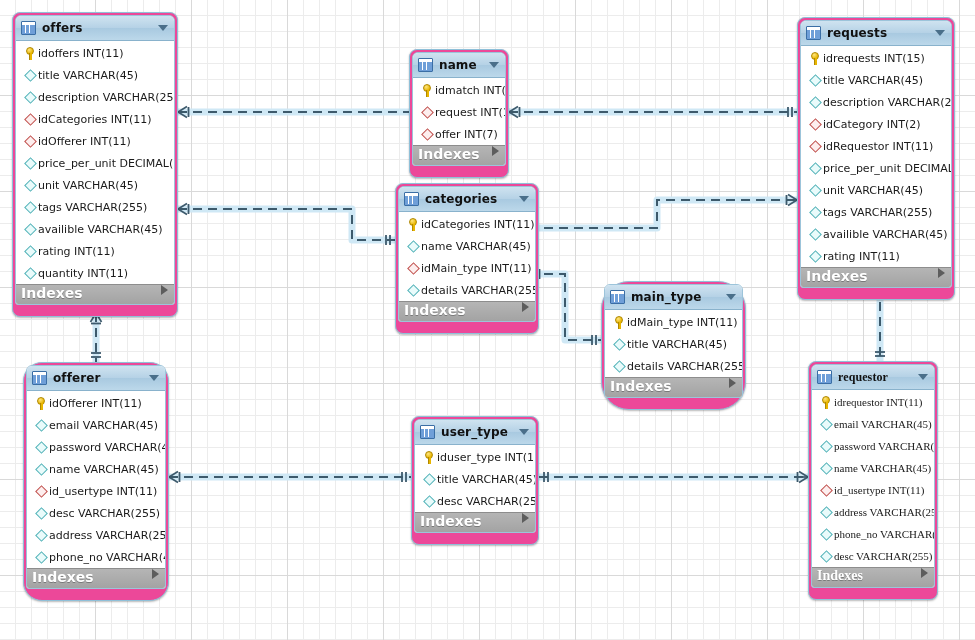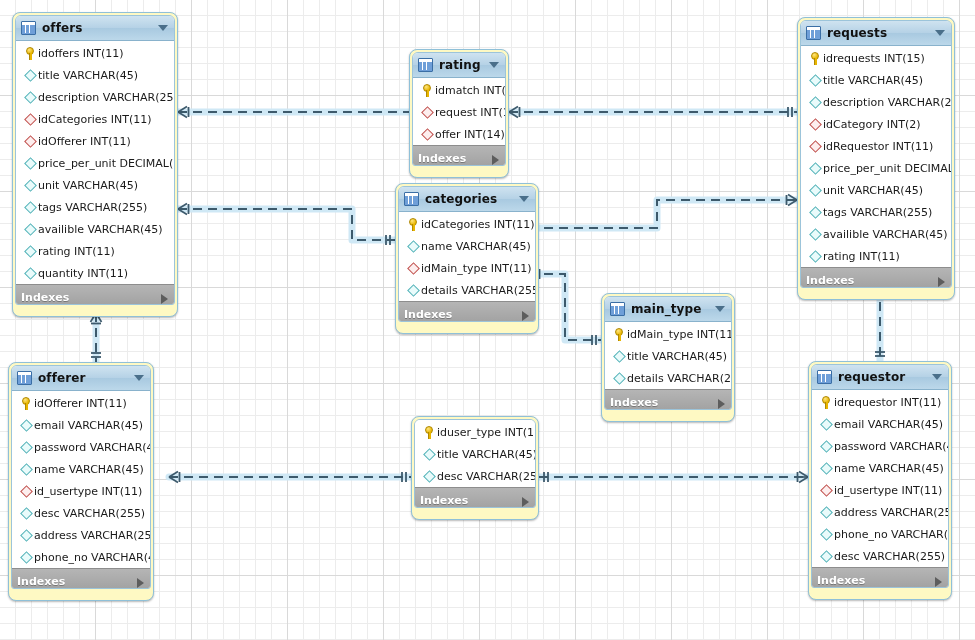--- a/index.html
+++ b/index.html
@@ -20,21 +20,21 @@
 
   
   #wires{position:absolute;left:0;top:0;width:975px;height:640px;}
 
   
   .tbl{
     position:absolute;
     box-sizing:border-box;
     border:1px solid #8fc0d8;
     border-radius:8px;
-    background:#fef9c3;
+    background:#ec4899;
     padding:2px;
     box-shadow:0 1px 2px rgba(0,0,0,0.28);
   }
   .tbl-inner{
     border:1px solid #9cc4da;
     border-radius:6px 6px 3px 3px;
     overflow:hidden;
     background:#ffffff;
   }
   .tbl-hdr{
@@ -90,25 +90,25 @@
   }
   
   .dia{
     width:9px;height:9px;transform:rotate(45deg);
     box-sizing:border-box;margin-right:4px;margin-left:1px;
   }
   .dia.pln{border:1.4px solid #53b2b8;background:#e9fbfb;}
   .dia.fk{border:1.4px solid #c0504d;background:#fdeeee;}
 
   .tbl-ftr{
-    height:19px;display:flex;align-items:flex-end;
+    height:19px;display:flex;align-items:flex-start;
     padding:0 6px 0 5px;
     background:linear-gradient(to bottom,#b5b5b5 0%,#a3a3a3 100%);
     border-top:1px solid #8d8d8d;
-    color:#ffffff;font-weight:bold;font-size:11px;
+    color:#ffffff;font-weight:bold;font-size:14px;
     text-shadow:0 1px 0 rgba(0,0,0,.28);
   }
   .ftr-arrow{
     margin-left:auto;width:0;height:0;
     border-top:5px solid transparent;border-bottom:5px solid transparent;
     border-left:7px solid #5d5d5d;
   }
   .tbl-foot-pad{height:9px;}
 </style>
 </head>
@@ -265,35 +265,35 @@
           <span>Indexes</span>
           <span class="ftr-arrow"></span>
         </div>
       </div>
       <div class="tbl-foot-pad"></div>
     </div>
     <div class="tbl" style="left: 409px; top: 49px; width: 100px;">
       <div class="tbl-inner">
         <div class="tbl-hdr">
           <span class="tbl-icon"></span>
-          <span class="tbl-name">rating</span>
+          <span class="tbl-name">name</span>
           <span class="caret"></span>
         </div>
         <div class="cols">
           <div class="col">
             <span class="key glyph"></span>
             <span>idmatch INT(11)</span>
           </div>
           <div class="col">
             <span class="dia fk glyph"></span>
             <span>request INT(11)</span>
           </div>
           <div class="col">
             <span class="dia fk glyph"></span>
-            <span>offer INT(14)</span>
+            <span>offer INT(7)</span>
           </div>
         </div>
         <div class="tbl-ftr">
           <span>Indexes</span>
           <span class="ftr-arrow"></span>
         </div>
       </div>
       <div class="tbl-foot-pad"></div>
     </div>
     <div class="tbl" style="left: 797px; top: 17px; width: 158px;">
@@ -377,21 +377,21 @@
             <span>details VARCHAR(255)</span>
           </div>
         </div>
         <div class="tbl-ftr">
           <span>Indexes</span>
           <span class="ftr-arrow"></span>
         </div>
       </div>
       <div class="tbl-foot-pad"></div>
     </div>
-    <div class="tbl" style="left: 601px; top: 293px; width: 134px;">
+    <div class="tbl" style="left: 601px; top: 281px; width: 145px; border-radius: 28px;">
       <div class="tbl-inner">
         <div class="tbl-hdr">
           <span class="tbl-icon"></span>
           <span class="tbl-name">main_type</span>
           <span class="caret"></span>
         </div>
         <div class="cols">
           <div class="col">
             <span class="key glyph"></span>
             <span>idMain_type INT(11)</span>
@@ -405,21 +405,21 @@
             <span>details VARCHAR(255)</span>
           </div>
         </div>
         <div class="tbl-ftr">
           <span>Indexes</span>
           <span class="ftr-arrow"></span>
         </div>
       </div>
       <div class="tbl-foot-pad"></div>
     </div>
-    <div class="tbl" style="left: 8px; top: 362px; width: 146px;">
+    <div class="tbl" style="left: 23px; top: 362px; width: 146px; border-radius: 19px;">
       <div class="tbl-inner">
         <div class="tbl-hdr">
           <span class="tbl-icon"></span>
           <span class="tbl-name">offerer</span>
           <span class="caret"></span>
         </div>
         <div class="cols">
           <div class="col">
             <span class="key glyph"></span>
             <span>idOfferer INT(11)</span>
@@ -455,20 +455,25 @@
         </div>
         <div class="tbl-ftr">
           <span>Indexes</span>
           <span class="ftr-arrow"></span>
         </div>
       </div>
       <div class="tbl-foot-pad"></div>
     </div>
     <div class="tbl" style="left: 411px; top: 416px; width: 128px;">
       <div class="tbl-inner">
+        <div class="tbl-hdr">
+          <span class="tbl-icon"></span>
+          <span class="tbl-name">user_type</span>
+          <span class="caret"></span>
+        </div>
         <div class="cols">
           <div class="col">
             <span class="key glyph"></span>
             <span>iduser_type INT(11)</span>
           </div>
           <div class="col">
             <span class="dia pln glyph"></span>
             <span>title VARCHAR(45)</span>
           </div>
           <div class="col">
@@ -476,21 +481,21 @@
             <span>desc VARCHAR(255)</span>
           </div>
         </div>
         <div class="tbl-ftr">
           <span>Indexes</span>
           <span class="ftr-arrow"></span>
         </div>
       </div>
       <div class="tbl-foot-pad"></div>
     </div>
-    <div class="tbl" style="left: 808px; top: 361px; width: 144px;">
+    <div class="tbl" style="left: 808px; top: 361px; width: 130px; font-family: Liberation Serif, serif;">
       <div class="tbl-inner">
         <div class="tbl-hdr">
           <span class="tbl-icon"></span>
           <span class="tbl-name">requestor</span>
           <span class="caret"></span>
         </div>
         <div class="cols">
           <div class="col">
             <span class="key glyph"></span>
             <span>idrequestor INT(11)</span>

